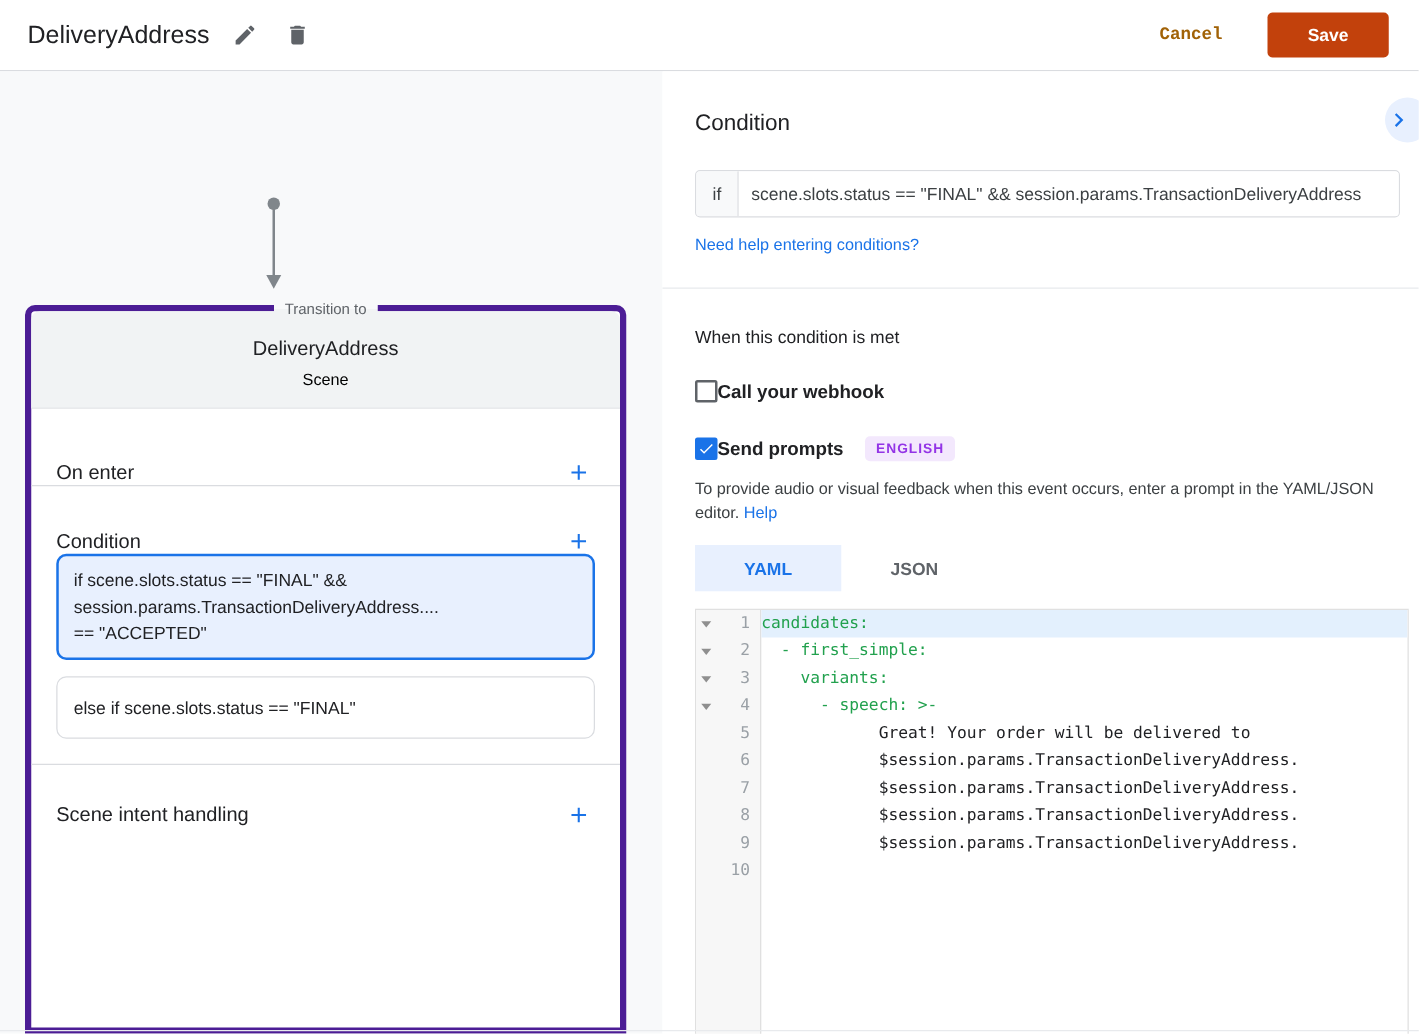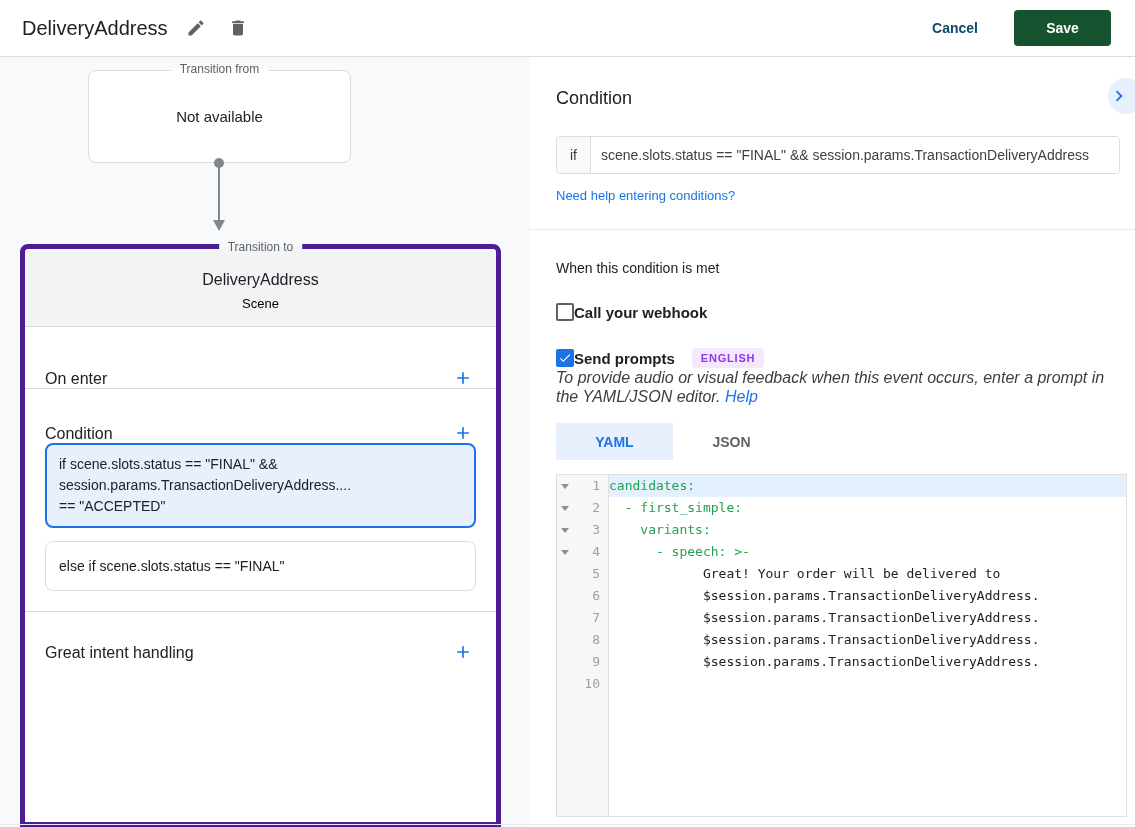--- a/index.html
+++ b/index.html
@@ -6,23 +6,23 @@
   html,body { width:1135px; height:827px; overflow:hidden; background:#fff;
     font-family:"Liberation Sans", sans-serif; color:#202124; }
 
   
   .topbar { height:57px; border-bottom:1px solid #dadce0; background:#fff;
     display:flex; align-items:center; padding:0 24px 0 22px; }
   .page-title { font-size:20px; font-weight:400; color:#202124; }
   .icon-btn { background:none; border:none; cursor:pointer; display:flex;
     align-items:center; justify-content:center; padding:4px; margin-left:14px; }
   .topbar-right { margin-left:auto; display:flex; align-items:center; }
-  .cancel-btn { background:none; border:none; color:#0c4a6e; font-size:14px;
-    font-weight:700; cursor:pointer; margin-right:36px; font-family:Liberation Sans, sans-serif; }
-  .save-btn { width:97px; height:36px; background:#14532d; color:#fff; border:none;
+  .cancel-btn { background:none; border:none; color:#a16207; font-size:14px;
+    font-weight:700; cursor:pointer; margin-right:36px; font-family:Liberation Mono, monospace; }
+  .save-btn { width:97px; height:36px; background:#c2410c; color:#fff; border:none;
     border-radius:4px; font-size:14px; font-weight:700; cursor:pointer; font-family:inherit; }
 
   
   .content { display:flex; height:770px; position:relative; }
   .left { width:530px; flex:none; background:#f8f9fa; position:relative; height:770px; overflow:hidden; }
   .right { flex:1; background:#fff; position:relative; padding-left:26px; }
 
   
   .from-box { position:absolute; left:88px; top:13px; width:263px; height:93px;
     background:#fff; border:1px solid #dadce0; border-radius:8px; }
@@ -81,21 +81,21 @@
   .divider { margin:25px 0 0 -26px; width:605px; border-top:1px solid #e8eaed; }
   .when-title { font-size:14px; font-weight:400; color:#202124; margin-top:30px; }
   .check-row { display:flex; align-items:center; margin-top:27px; }
   .checkbox { width:18px; height:18px; flex:none; border:2px solid #5f6368;
     border-radius:2px; background:#fff; cursor:pointer; }
   .checkbox.checked { border-color:#1a73e8; background:#1a73e8; display:flex;
     align-items:center; justify-content:center; }
   .check-label { font-size:15px; font-weight:700; color:#202124; }
   .badge { margin-left:17px; background:#f3e8fd; color:#9334e6; font-size:11px;
     font-weight:700; letter-spacing:0.8px; padding:4px 9px; border-radius:4px; }
-  .desc { width:556px; font-size:16px; line-height:19px; color:#3c4043;font-style:italic; }
+  .desc { margin-top:12px; width:556px; font-size:13px; line-height:19px; color:#3c4043; }
   .desc-link { color:#1a73e8; text-decoration:none; cursor:pointer; }
   .tabs { display:flex; margin-top:17px; }
   .tab { width:117px; height:37px; display:flex; align-items:center; justify-content:center;
     font-size:14px; font-weight:700; cursor:pointer; }
   .tab.active { color:#1a73e8; background:#e8f0fe; }
   .tab.inactive { color:#5f6368; }
 
   
   .editor { margin-top:14px; width:571px; height:343px; border:1px solid #e0e0e0;
     display:flex; font-family:"DejaVu Sans Mono", monospace; font-size:13px;
@@ -132,24 +132,20 @@
   <div class="topbar-right">
     <button class="cancel-btn">Cancel</button>
     <button class="save-btn">Save</button>
   </div>
 </div>
 
 <div class="content">
 
   <div class="left">
 
-    <div class="from-box">
-      <span class="legend">Transition from</span>
-      <div class="from-value">Not available</div>
-    </div>
 
     <div class="conn-dot"></div>
     <div class="conn-line"></div>
     <div class="conn-arrow"></div>
 
     <div class="scene-card">
       <span class="legend on-gray">Transition to</span>
       <div class="scene-head">
         <div class="scene-name">DeliveryAddress</div>
         <div class="scene-type">Scene</div>
@@ -183,21 +179,21 @@
           </div>
           <div class="plain-card">
             <span>else if scene.slots.status == "FINAL"</span>
           </div>
         </div>
       </div>
 
 
       <div class="sec">
         <div class="sec-head h-custom">
-          <span class="sec-label">Great intent handling</span>
+          <span class="sec-label">Scene intent handling</span>
           <button class="plus-btn">
             <svg width="20" height="20" viewBox="0 0 24 24">
                 <path fill="#1a73e8" d="M19 13h-6v6h-2v-6H5v-2h6V5h2v6h6v2z"></path>
               </svg>
           </button>
         </div>
       </div>
     </div>
   </div>
 

